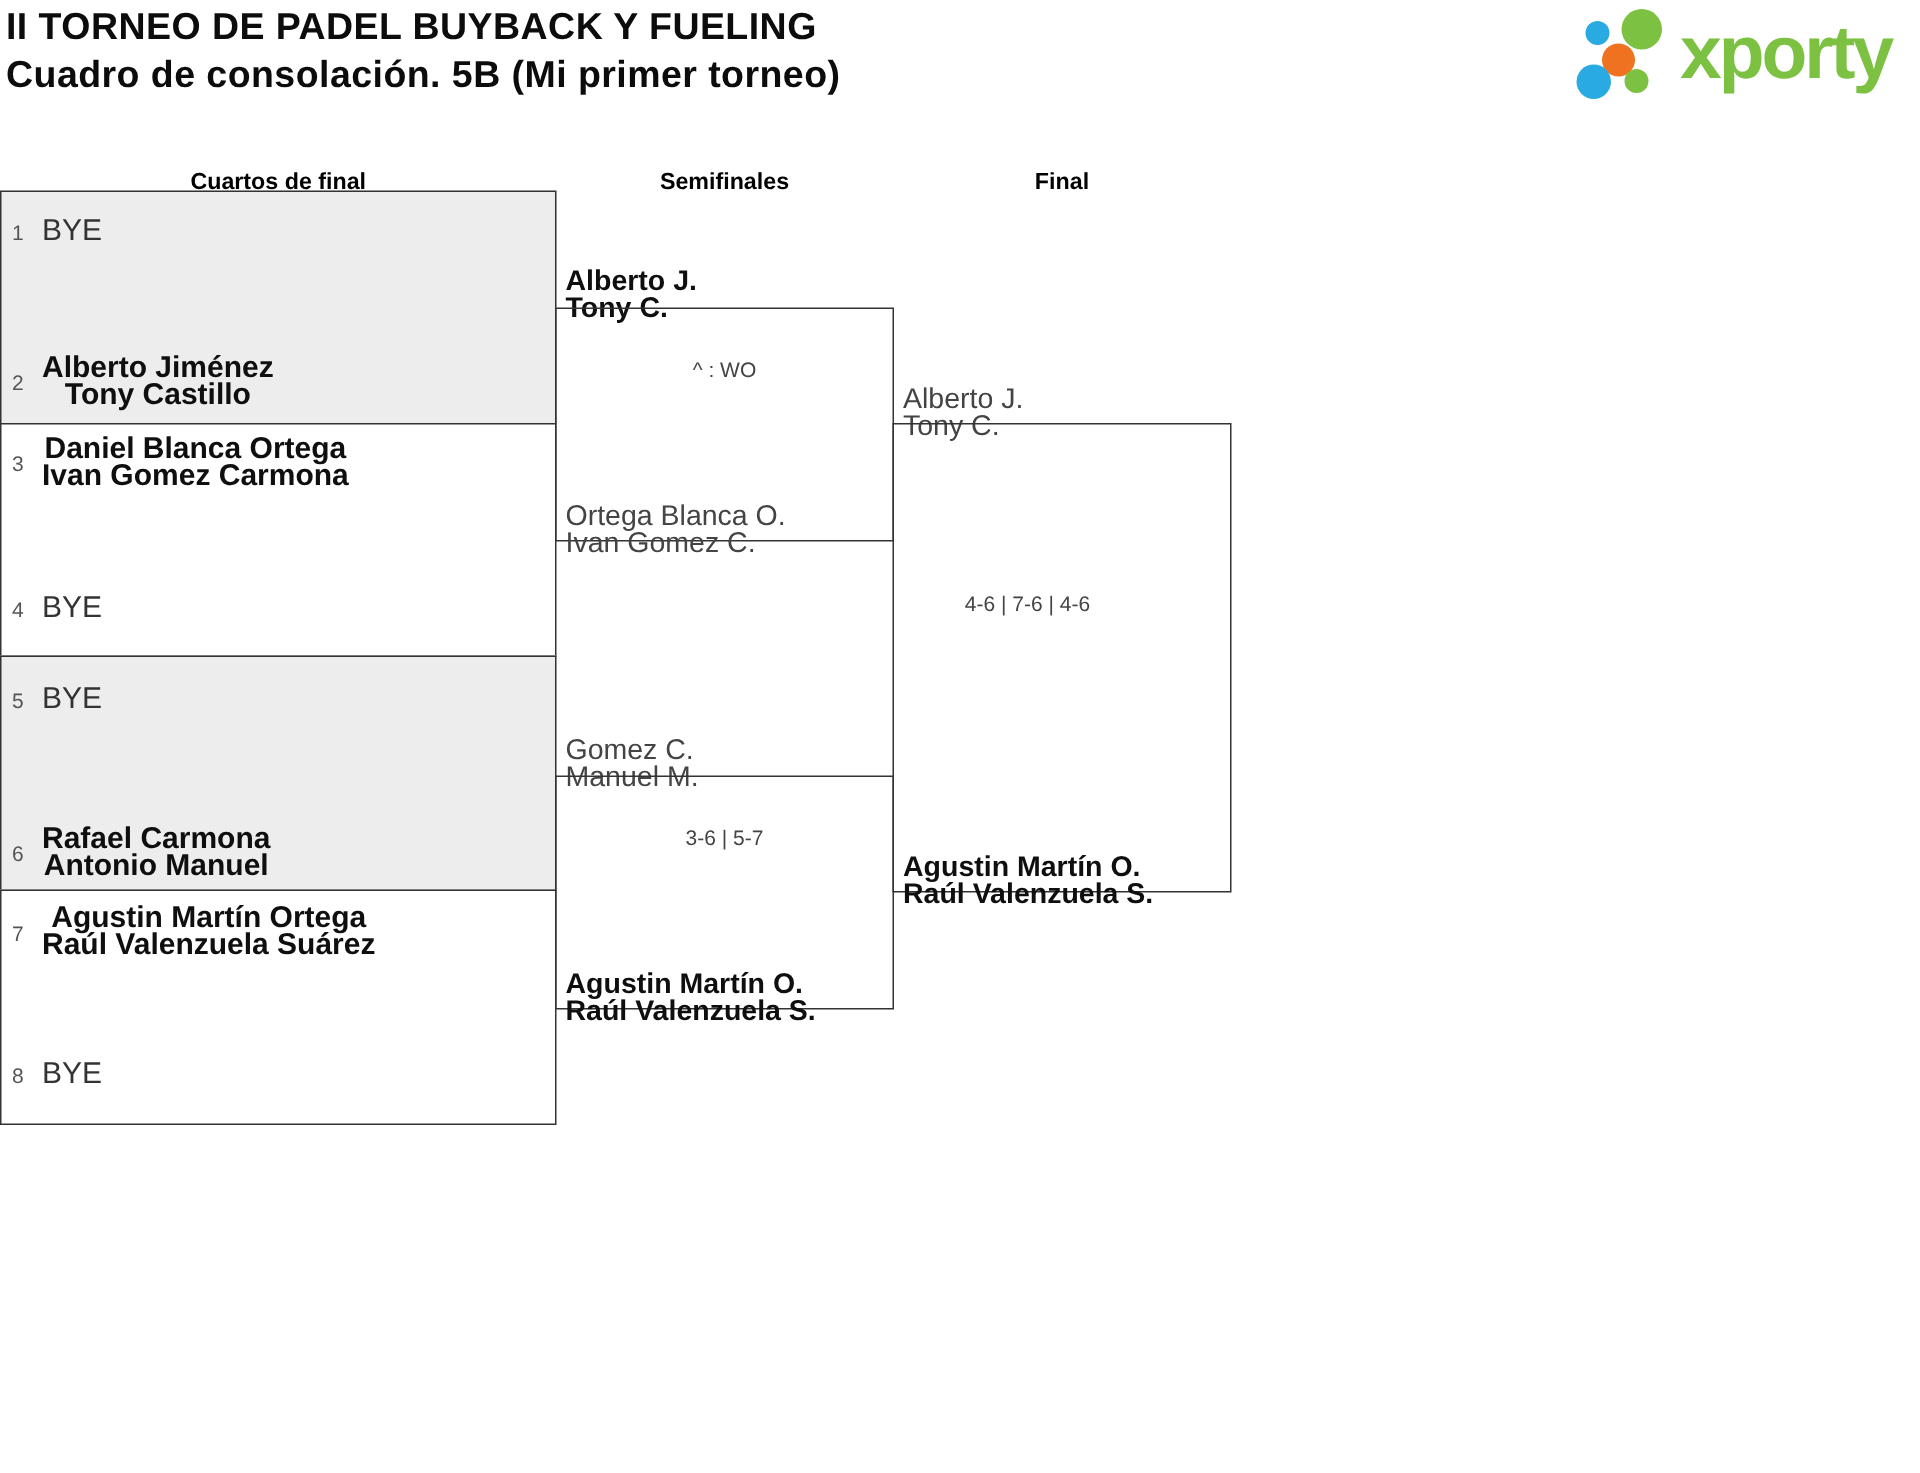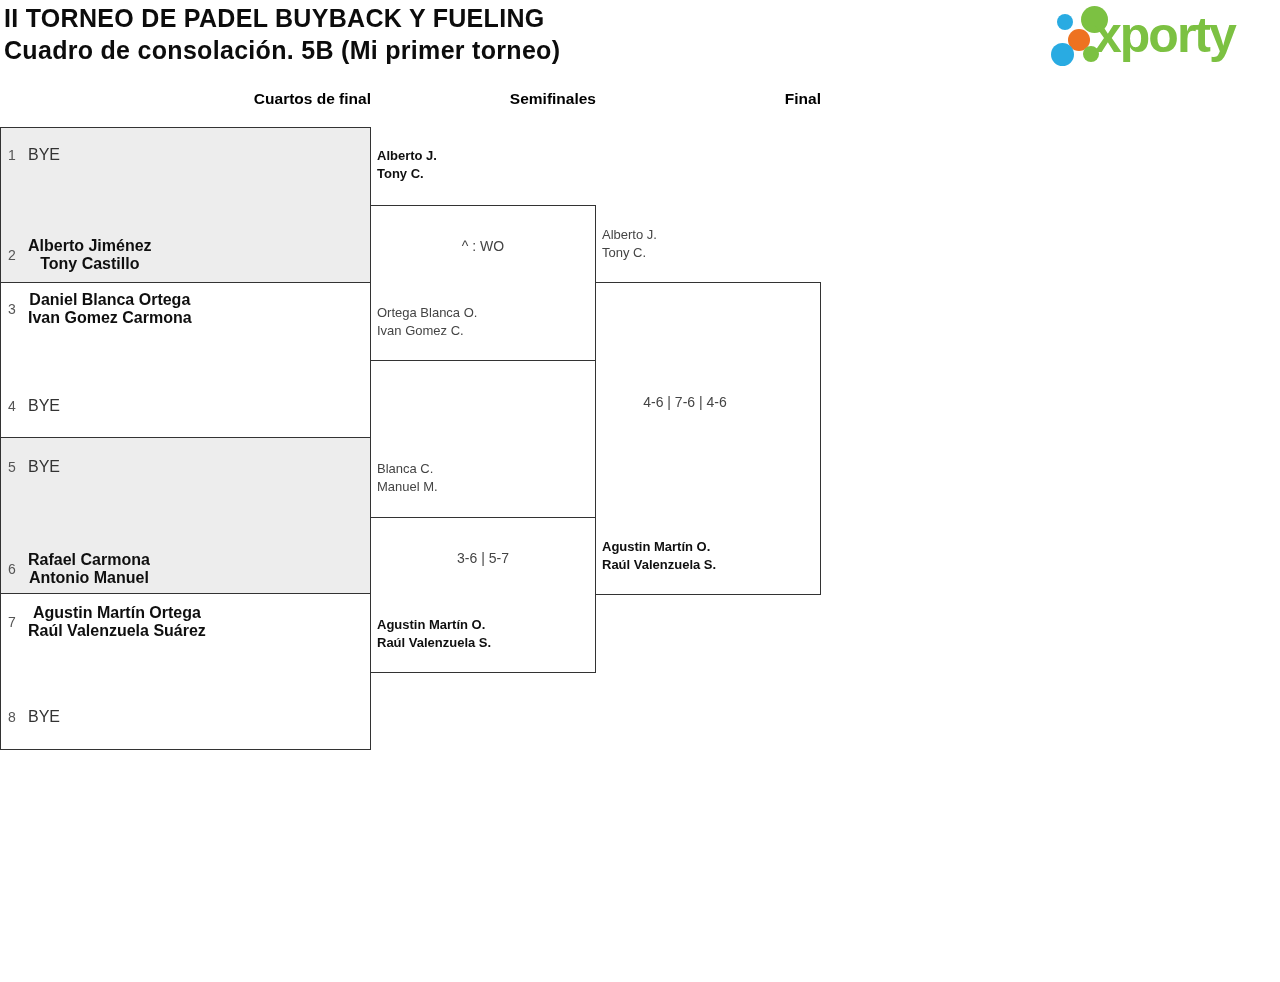--- a/index.html
+++ b/index.html
@@ -14,43 +14,43 @@
   .title-block { position:absolute; left:4px; top:2px; font-weight:700; font-size:25px; line-height:32px; letter-spacing:0.3px; color:#0c0c0c; }
 
   
   .logo { position:absolute; left:1048px; top:0; width:232px; height:78px; cursor:pointer; }
   .dot { position:absolute; border-radius:50%; }
   .dot-blue-s  { left:9px;  top:14px; width:16px; height:16px; background:#29abe2; }
   .dot-green-l { left:33px; top:6px;  width:27px; height:27px; background:#7cc142; }
   .dot-orange  { left:20px; top:29px; width:22px; height:22px; background:#ee7220; }
   .dot-blue-l  { left:3px;  top:43px; width:23px; height:23px; background:#29abe2; }
   .dot-green-s { left:35px; top:46px; width:16px; height:16px; background:#7cc142; }
-  .logo-text { position:absolute; left:46px; top:0; font-size:50px; line-height:70px; font-weight:700; letter-spacing:-2px; color:#7cc142; }
+  .logo-text { position:absolute; left:72px; top:0; font-size:50px; line-height:70px; font-weight:700; letter-spacing:-2px; color:#7cc142; }
 
   
-  .col-header { position:absolute; top:90px; font-size:15.5px; font-weight:700; color:#000; text-align:right; }
+  .col-header { position:absolute; top:113px; font-size:15.5px; font-weight:700; color:#000; text-align:center; }
   .col-header.qf { left:0;   width:371px; }
   .col-header.sf { left:370px; width:226px; }
   .col-header.fi { left:595px; width:226px; }
 
   
   .qf-box { position:absolute; left:0; width:371px; border:1px solid #333; background:#fff; }
   .qf-box.shaded { background:#ededed; }
 
   
   .qf-row { position:absolute; left:8px; width:350px; display:flex; align-items:center; }
   .seed { width:20px; flex:none; font-size:14px; color:#555; }
-  .names { font-size:16px; line-height:17.5px; color:#333; }
+  .names { font-size:20px; line-height:17.5px; color:#333; }
   .names.winner { font-weight:700; color:#0f0f0f;text-align:center; }
 
   
   .match-box { position:absolute; border:1px solid #333; background:transparent; }
 
   
-  .team-label { position:absolute; font-size:13px; line-height:18px; color:#444; }
+  .team-label { position:absolute; font-size:19px; line-height:18px; color:#444;margin-top:32px; }
   .team-label.winner { font-weight:700; color:#0f0f0f; }
 
   
   .score { position:absolute; font-size:14px; color:#444; text-align:center; }
 </style>
 </head>
 <body>
 
 <div class="stage">
 
@@ -142,21 +142,21 @@
     <div>Tony C.</div>
   </div>
   <div class="match-box" style="left:370px;top:205px;width:226px;height:156px"></div>
   <div class="score" style="left:370px;top:238px;width:226px">^ : WO</div>
   <div class="team-label" style="left:377px;top:304px">
     <div>Ortega Blanca O.</div>
     <div>Ivan Gomez C.</div>
   </div>
 
   <div class="team-label" style="left:377px;top:460px">
-    <div>Blanca C.</div>
+    <div>Gomez C.</div>
     <div>Manuel M.</div>
   </div>
   <div class="match-box" style="left:370px;top:517px;width:226px;height:156px"></div>
   <div class="score" style="left:370px;top:550px;width:226px">3-6 | 5-7</div>
   <div class="team-label winner" style="left:377px;top:616px">
     <div>Agustin Martín O.</div>
     <div>Raúl Valenzuela S.</div>
   </div>
 
   <div class="team-label" style="left:602px;top:226px">

